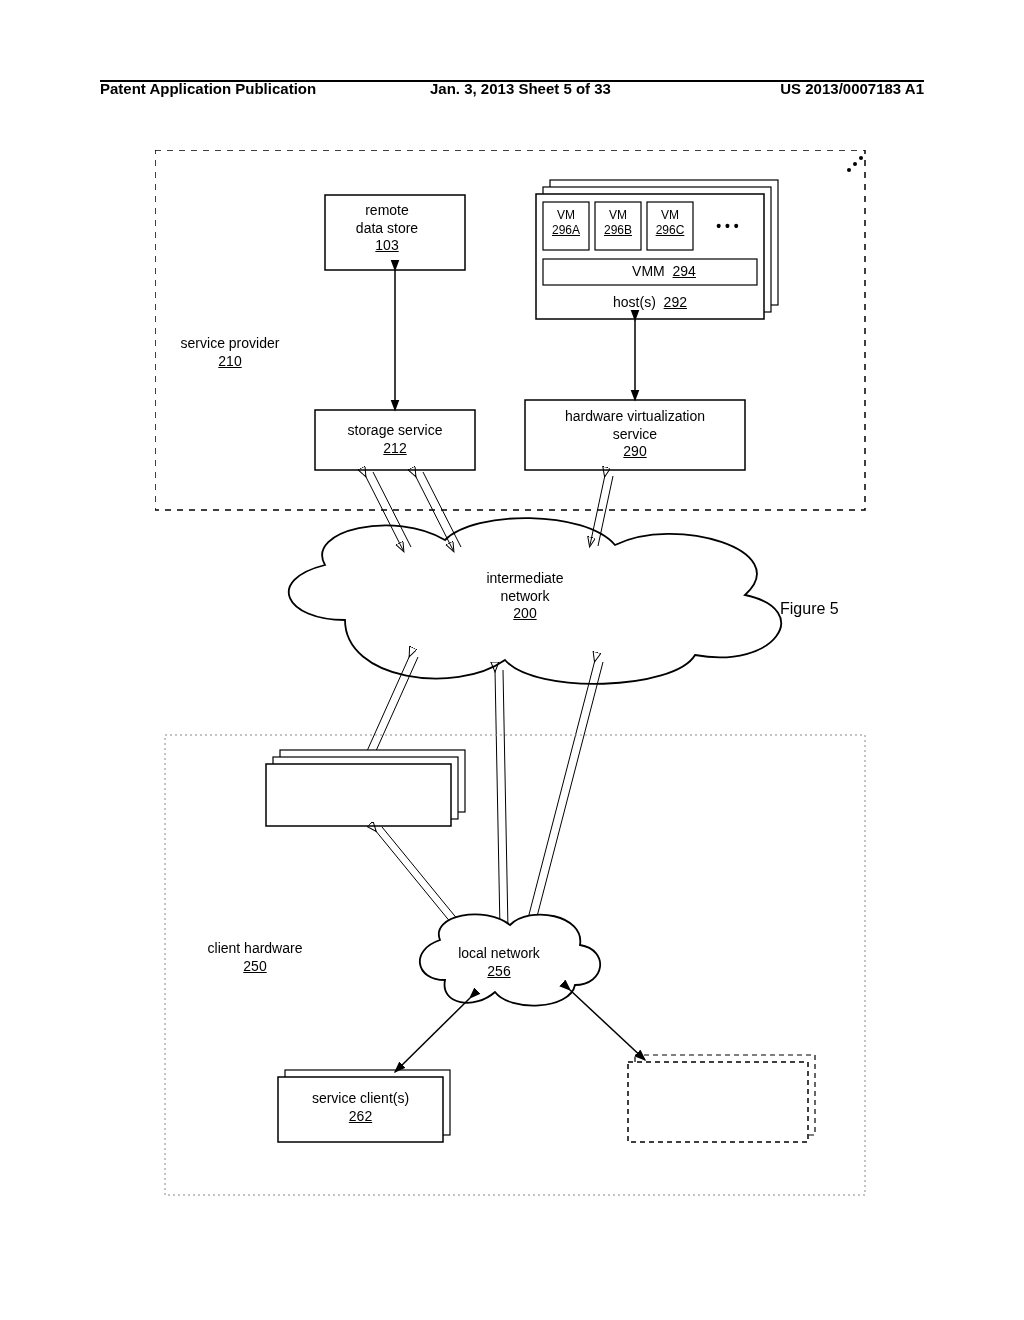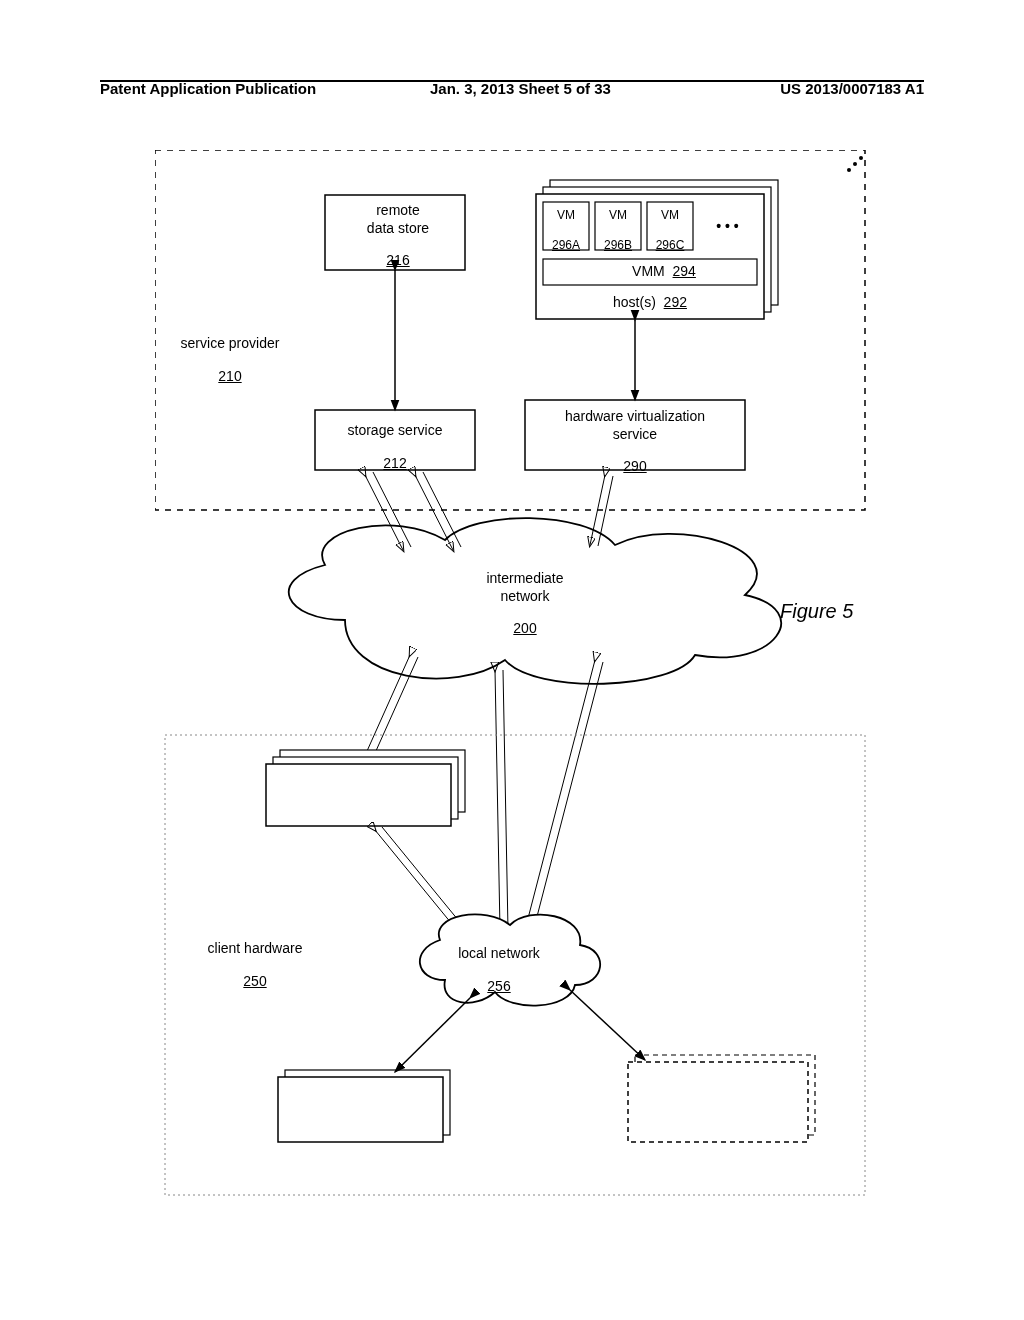--- a/index.html
+++ b/index.html
@@ -34,25 +34,24 @@
 
   .diagram {
     position: absolute;
     top: 150px;
     left: 155px;
     width: 720px;
     height: 1050px;
   }
   svg { display:block; }
   .box-label { font-size:14px; text-align:center; line-height:1.25; }
-  .under { text-decoration: underline; margin-top: 15px; }
+  .under { text-decoration: underline; }
   .figure-label {
     position:absolute;
-    font-style: italic;
-    font-size:20px;
+    font-size:16px;
   }
 </style>
 </head>
 <body>
 
 <div class="page">
 
   <div class="header">
     <span class="hdr-left">Patent Application Publication</span>
     <span class="hdr-center">Jan. 3, 2013  Sheet 5 of 33</span>
@@ -148,24 +147,24 @@
       <line x1="315" y1="848" x2="240" y2="922" stroke="#000" stroke-width="1.5" marker-start="url(#arrow)" marker-end="url(#arrow)"></line>
       <line x1="415" y1="840" x2="490" y2="910" stroke="#000" stroke-width="1.5" marker-start="url(#arrow)" marker-end="url(#arrow)"></line>
 
     </svg>
 
     <div class="box-label" style="position:absolute; left:10px; top:185px; width:130px;">
       <div>service provider</div>
       <div class="under">210</div>
     </div>
 
-    <div class="box-label" style="position:absolute; left:173px; top:52px; width:140px;">
+    <div class="box-label" style="position:absolute; left:162px; top:52px; width:140px;">
       <div style="white-space:pre-line;">remote
 data store</div>
-      <div class="under">216</div>
+      <div class="under">103</div>
     </div>
 
     <div class="box-label" style="position:absolute; left:160px; top:272px; width:160px;">
       <div>storage service</div>
       <div class="under">212</div>
     </div>
 
     <div class="box-label" style="position:absolute; left:370px; top:258px; width:220px;">
       <div style="white-space:pre-line;">hardware virtualization
 service</div>
@@ -204,19 +203,23 @@
       <div>client hardware</div>
       <div class="under">250</div>
     </div>
 
 
     <div class="box-label" style="position:absolute; left:279px; top:795px; width:130px;">
       <div>local network</div>
       <div class="under">256</div>
     </div>
 
+    <div class="box-label" style="position:absolute; left:123px; top:940px; width:165px;">
+      <div>service client(s)</div>
+      <div class="under">262</div>
+    </div>
 
 
   </div>
 
   <div class="figure-label" style="left:780px; top:600px;">Figure 5</div>
 
 </div>
 
 </body></html>

